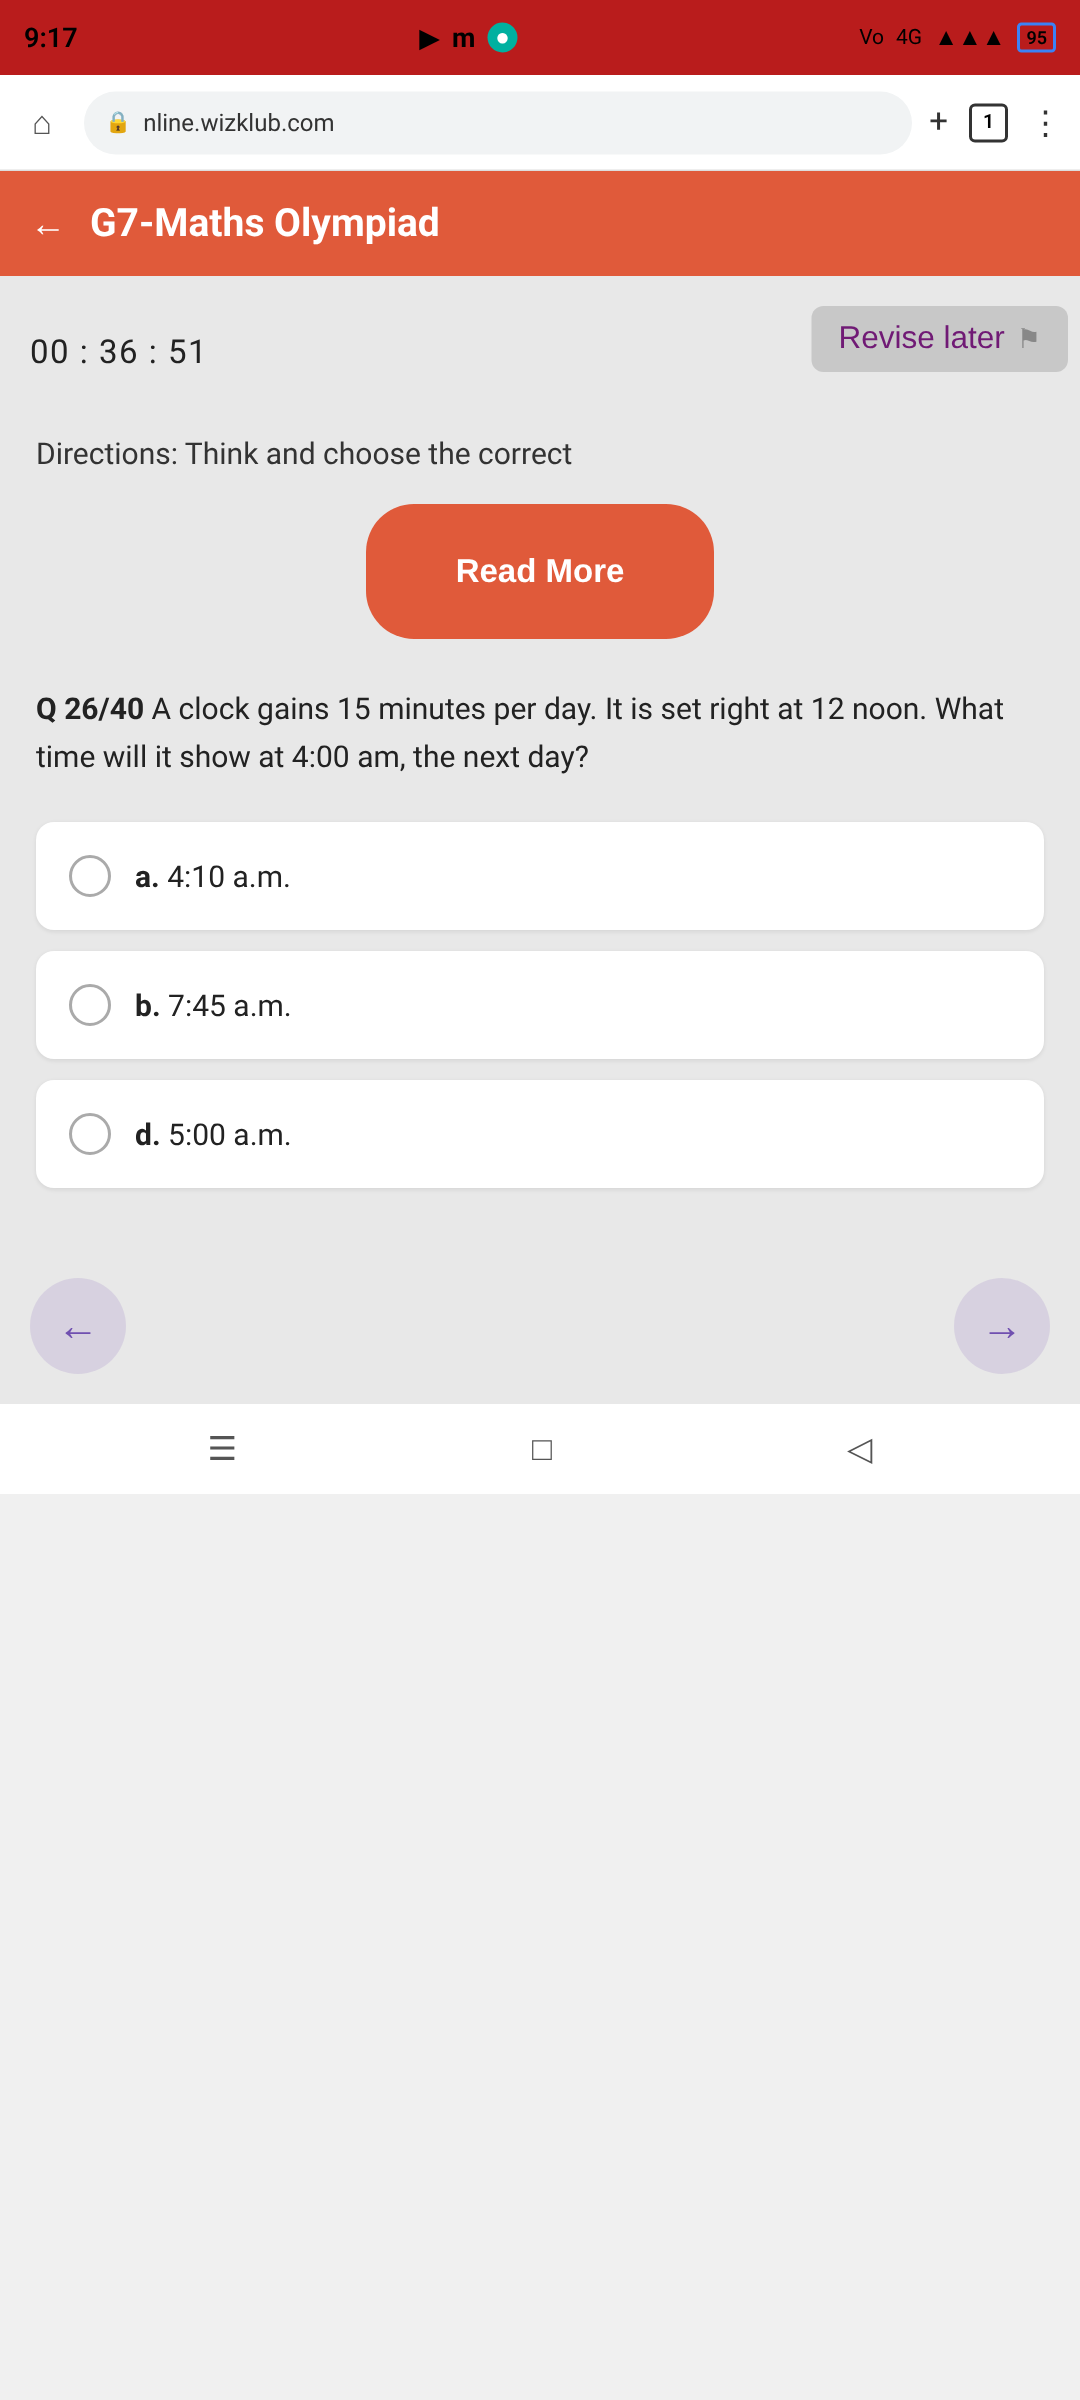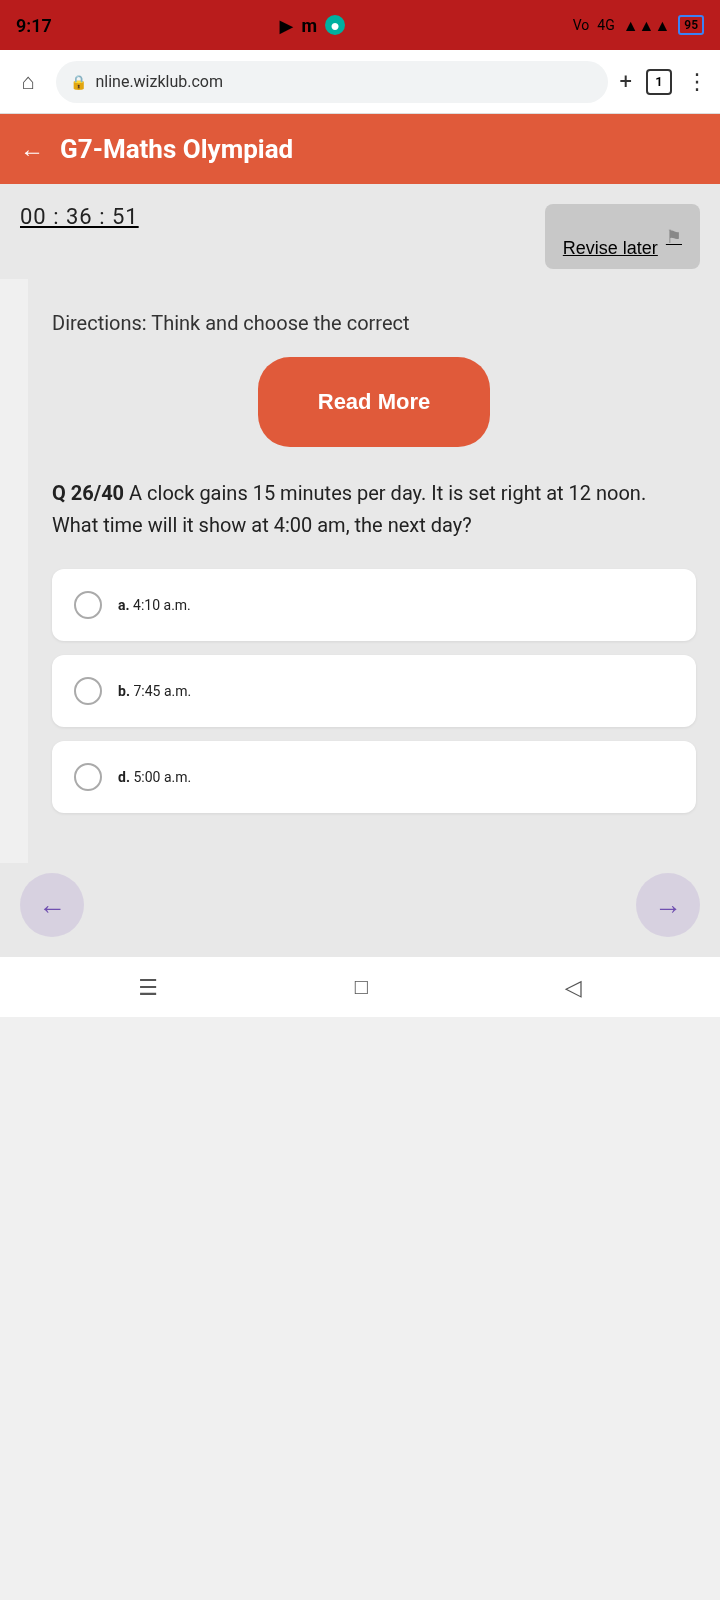--- a/index.html
+++ b/index.html
@@ -122,57 +122,54 @@
     }
     .app-title {
       color: #fff;
       font-size: 26px;
       font-weight: 700;
     }
 
     
     .timer-row {
       background: #e8e8e8;
-      padding: 20px 20px 10px 20px;
-      display: flex;
-      align-items: flex-start;
+      padding: 20px 8px 10px 20px;
+      display: flex;
+      align-items: flex-end;
       justify-content: space-between;
-      text-decoration: underline;
     }
     .timer-text {
       font-size: 22px;
       font-weight: 400;
       color: #222;
       letter-spacing: 1px;
     }
     .revise-btn {
       background: #c8c8c8;
       border-radius: 8px;
       padding: 10px 18px;
       display: flex;
       align-items: center;
       gap: 8px;
       cursor: pointer;
       border: none;
     }
     .revise-label {
-      font-size: 18px;
-      color: #000000;
-      margin-top: 24px;
+      font-size: 21px;
+      color: #701a75;
     }
     .flag-icon {
       font-size: 18px;
       color: #888;
     }
 
     
     .content-area {
       background: #e8e8e8;
       padding: 30px 24px 20px 24px;
-      margin-left: 28px;
     }
 
     .directions-text {
       font-size: 20px;
       color: #333;
       margin-bottom: 20px;
       line-height: 1.4;
     }
 
     .read-more-btn {
@@ -220,21 +217,21 @@
       width: 28px;
       height: 28px;
       border-radius: 50%;
       border: 2px solid #aaa;
       flex-shrink: 0;
       display: flex;
       align-items: center;
       justify-content: center;
     }
     .option-label {
-      font-size: 14px;
+      font-size: 20px;
       color: #222;
     }
     .option-label b {
       font-weight: 700;
     }
 
     
     .nav-arrows {
       background: #e8e8e8;
       padding: 10px 20px 20px 20px;

